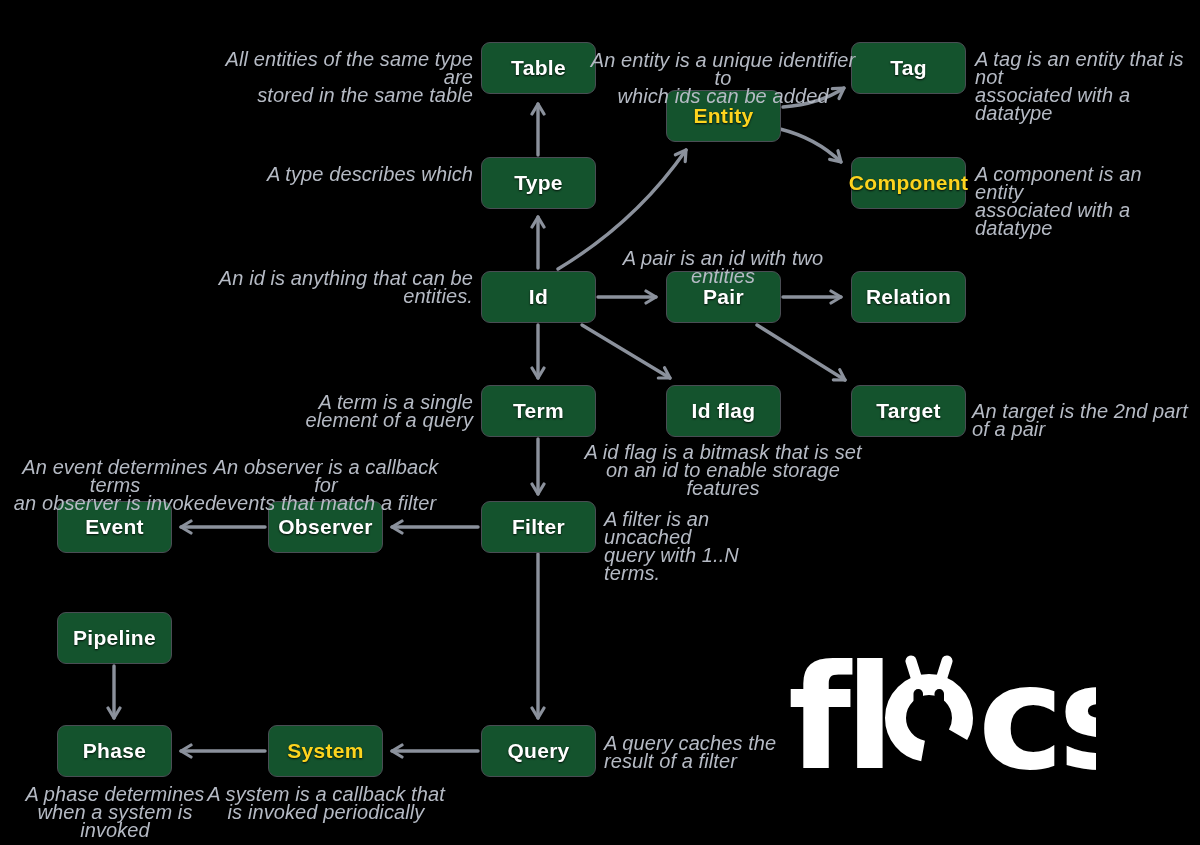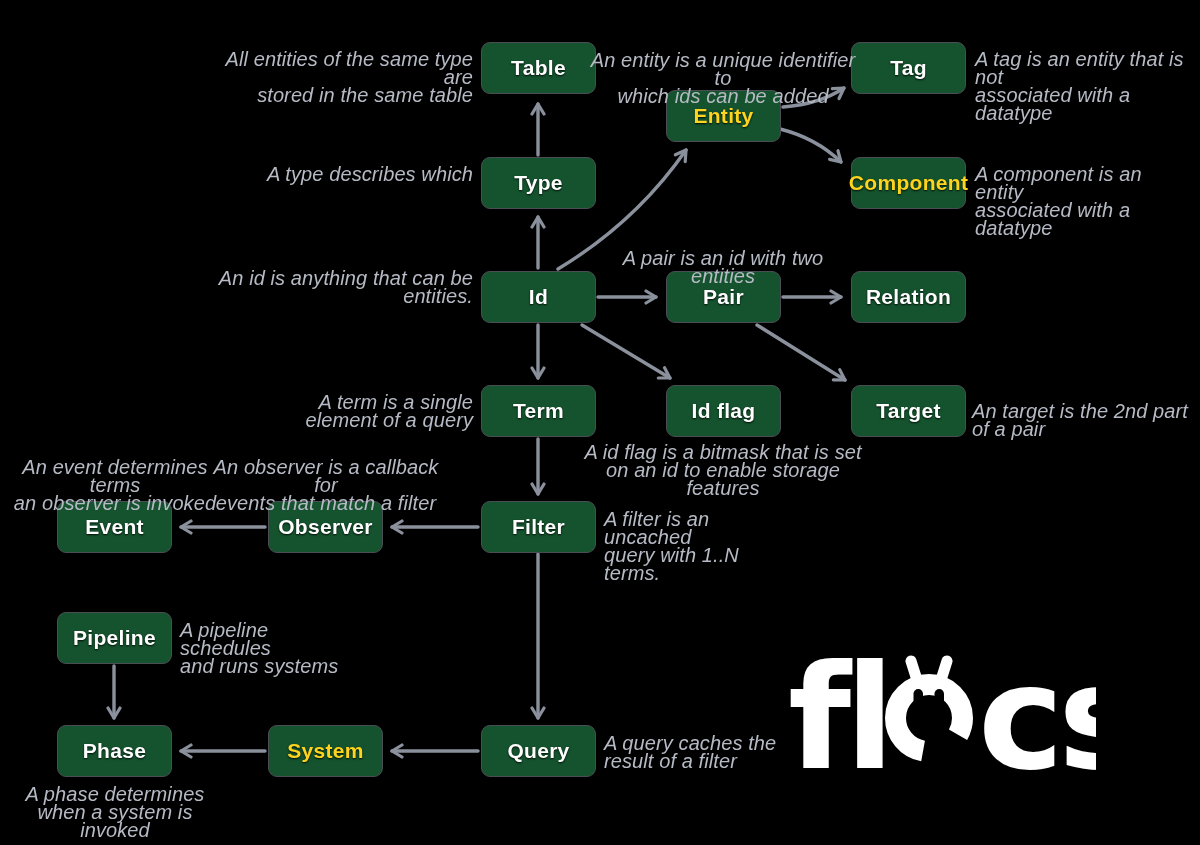--- a/index.html
+++ b/index.html
@@ -115,27 +115,27 @@
     <div>an observer is invoked</div>
   </div>
   <div class="note c" style="left:211px;top:458px;width:230px">
     <div>An observer is a callback for</div>
     <div>events that match a filter</div>
   </div>
   <div class="note l" style="left:604px;top:510px;width:180px">
     <div>A filter is an uncached</div>
     <div>query with 1..N terms.</div>
   </div>
-  <div class="note l" style="left:180px;top:621px;width:180px">
-    <div>A pipeline schedules</div>
-    <div>and runs systems</div>
-  </div>
   <div class="note c" style="left:0px;top:785px;width:230px">
     <div>A phase determines</div>
     <div>when a system is invoked</div>
+  </div>
+  <div class="note c" style="left:206px;top:785px;width:240px">
+    <div>A system is a callback that</div>
+    <div>is invoked periodically</div>
   </div>
   <div class="note l" style="left:604px;top:734px;width:180px">
     <div>A query caches the</div>
     <div>result of a filter</div>
   </div>
 
   <svg class="logo" width="310" height="150" viewBox="0 0 310 150">
     <text x="2" y="128">fl</text>
     <g>
       <path d="M131,40 L125,21" stroke="#fff" stroke-width="11" stroke-linecap="round"></path>

